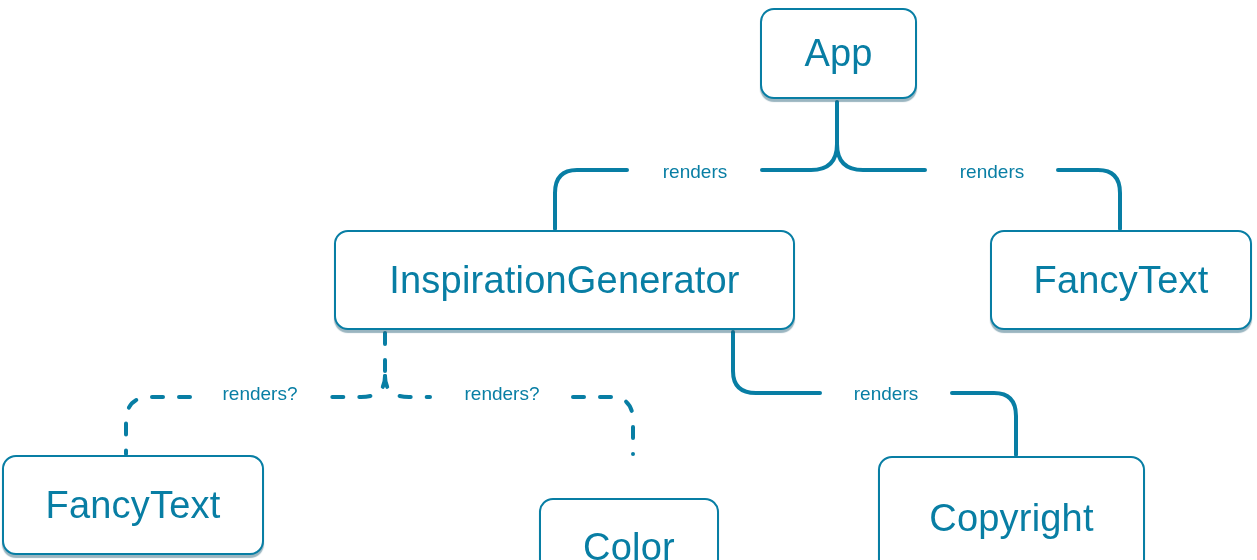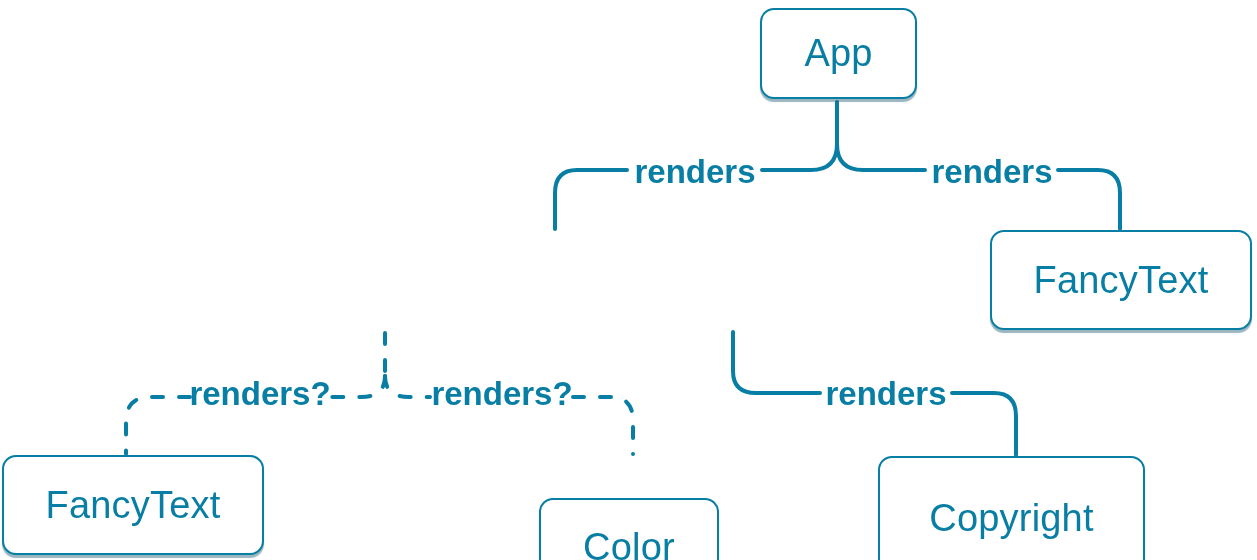--- a/index.html
+++ b/index.html
@@ -32,22 +32,22 @@
     font-size: 38px;
     font-weight: 500;
     letter-spacing: 0.2px;
     white-space: nowrap;
   }
 
   .edge-label {
     position: absolute;
     transform: translate(-50%, -50%);
     color: var(--accent);
-    font-size: 33px;
-    font-weight: 700;
+    font-size: 19px;
+    font-weight: 400;
     white-space: nowrap;
     line-height: 1;
   }
 </style>
 </head>
 <body>
 
 <div class="stage">
 
   <svg class="connectors" viewBox="0 0 1257 560" aria-hidden="true">
@@ -65,20 +65,23 @@
     <path class="dashed" d="M385 376 Q385 397 361 397 L330 397"></path>
     <path class="dashed" d="M190 397 L150 397 Q126 397 126 422 L126 454"></path>
     <path class="dashed" d="M385 376 Q385 397 409 397 L430 397"></path>
     <path class="dashed" d="M573 397 L611 397 Q633 397 633 421 L633 454"></path>
   </svg>
 
   <div class="node" style="left:760px; top:8px; width:157px; height:91px;">
     <span>App</span>
   </div>
 
+  <div class="node" style="left:334px; top:230px; width:461px; height:100px;">
+    <span>InspirationGenerator</span>
+  </div>
 
   <div class="node" style="left:990px; top:230px; width:262px; height:100px;">
     <span>FancyText</span>
   </div>
 
   <div class="node" style="left:2px; top:455px; width:262px; height:100px;">
     <span>FancyText</span>
   </div>
 
   <div class="node" style="left:539px; top:455px; width:180px; height:98px;margin-top:43px;">

